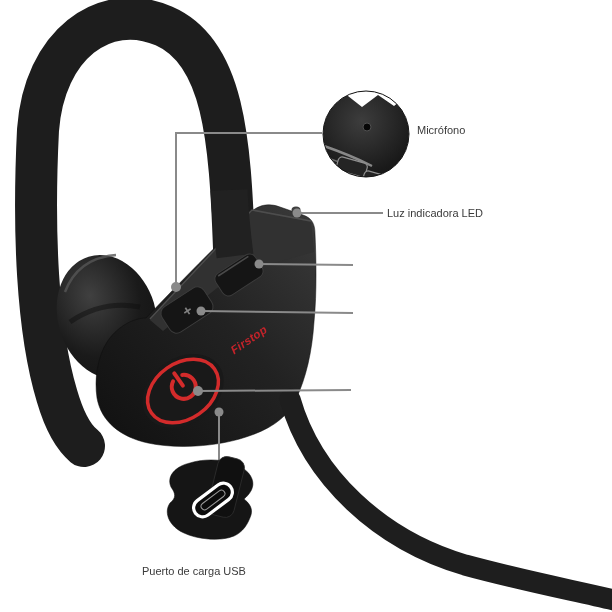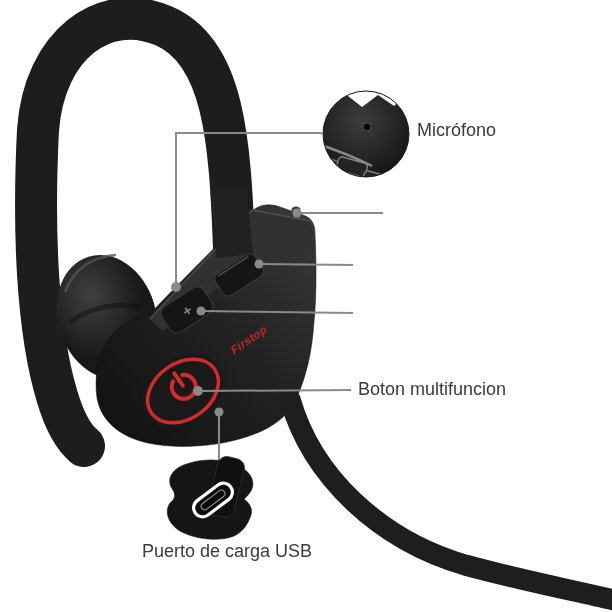--- a/index.html
+++ b/index.html
@@ -2,23 +2,23 @@
 <html><head>
 <meta charset="utf-8">
 <style>
   html,body{margin:0;padding:0;background:#fff;}
   .stage{
     position:relative;width:612px;height:612px;background:#fff;overflow:hidden;
     font-family:"Liberation Sans", sans-serif;
   }
   .stage svg{position:absolute;left:0;top:0;}
   .callout-label{
-    position:absolute;font-size:18px;color:#3a3a3a;line-height:17px;white-space:nowrap;
+    position:absolute;font-size:11px;color:#3a3a3a;line-height:17px;white-space:nowrap;
   }
-  .callout-label.centered{text-align:right;}
+  .callout-label.centered{text-align:left;margin-top:20px;}
 </style>
 </head>
 <body>
 
 <div class="stage">
 
   <svg width="612" height="612" viewBox="0 0 612 612">
     <defs>
       <linearGradient id="gBody" x1="1" y1="0" x2="0" y2="1">
         <stop offset="0" stop-color="#3b3b3b"></stop>
@@ -124,15 +124,15 @@
         <rect x="212.5" y="457" width="27" height="60" rx="9" fill="#101010" stroke="#2e2e2e" stroke-width="0.8"></rect>
       </g>
       <g transform="rotate(-37 213 500)">
         <rect x="191" y="491" width="44" height="18" rx="9" fill="#0b0b0b" stroke="#ffffff" stroke-width="3.2"></rect>
         <rect x="199" y="496.5" width="28" height="7" rx="3.5" fill="none" stroke="#9a9a9a" stroke-width="1"></rect>
       </g>
     </g>
   </svg>
 
   <div class="callout-label" style="left:417px;top:122px;">Micrófono</div>
-  <div class="callout-label" style="left:358px;top:381px;">Boton multifuncion</div>
+  <div class="callout-label" style="left:387px;top:205px;">Luz indicadora LED</div>
   <div class="callout-label centered" style="left:142px;top:543px;width:160px;">Puerto de carga USB</div>
 </div>
 
 </body></html>

